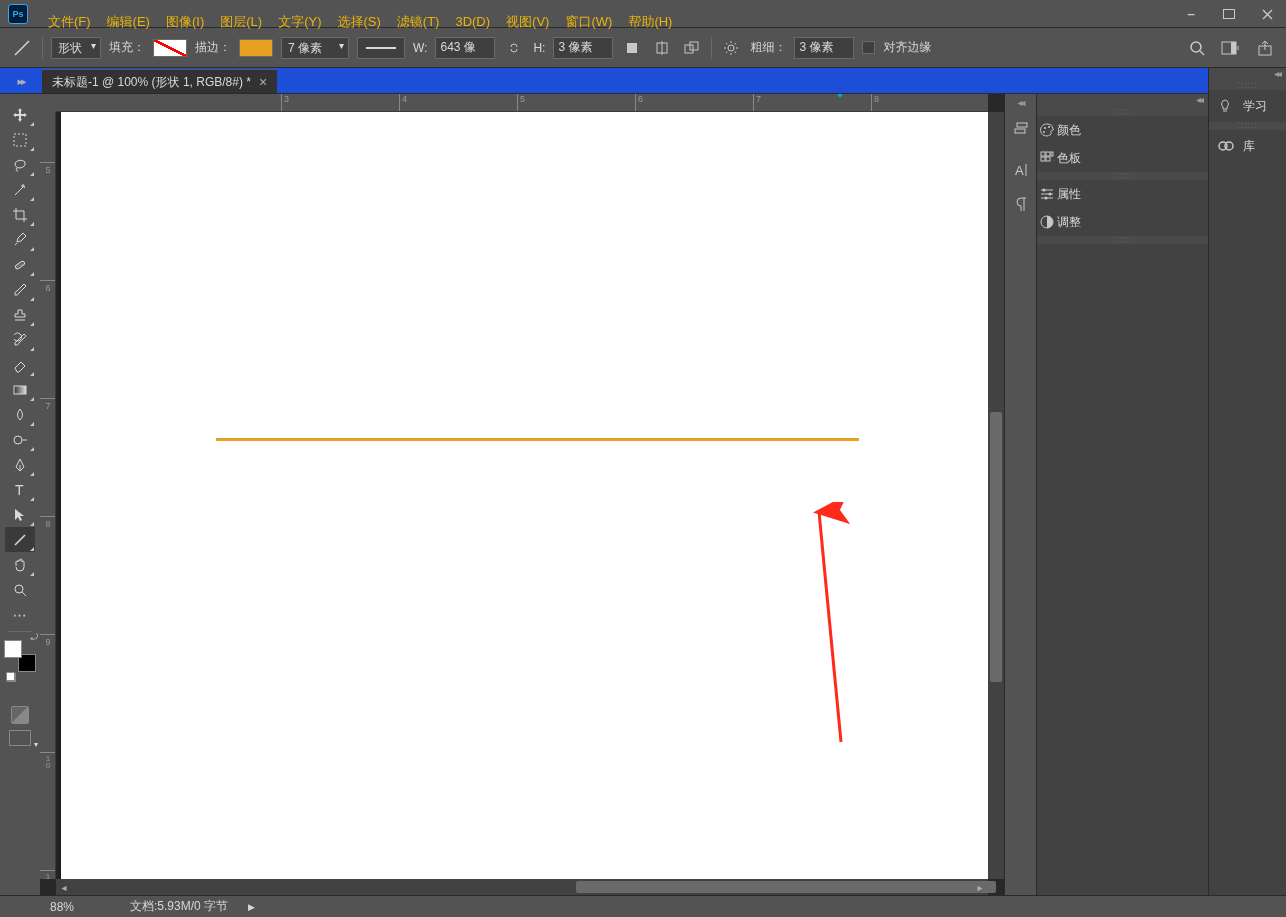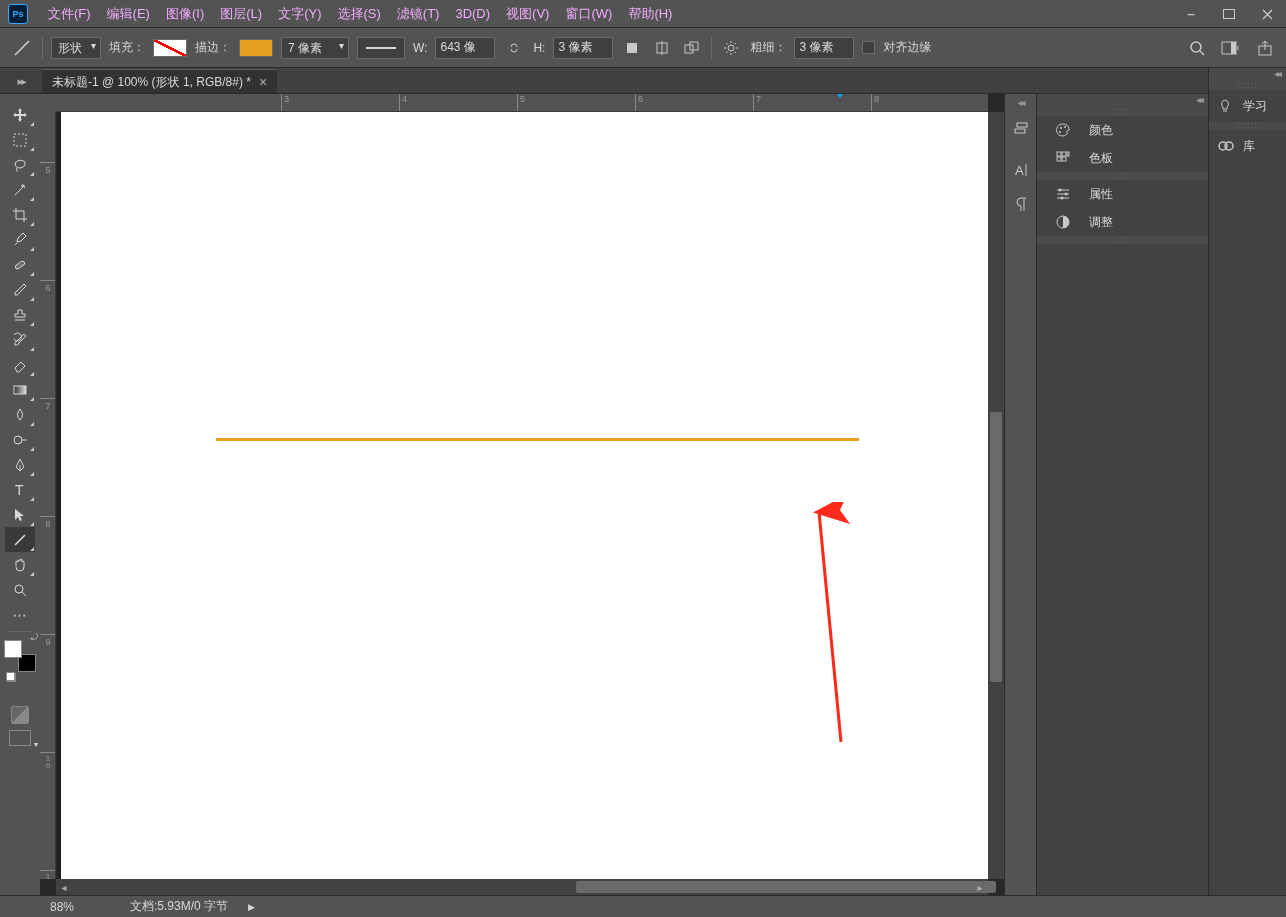--- a/index.html
+++ b/index.html
@@ -5,41 +5,41 @@
 *{margin:0;padding:0;box-sizing:border-box;font-family:"Microsoft YaHei",Arial,sans-serif;user-select:none}
 body{background:#535353;width:1286px;height:917px;overflow:hidden;color:#d8d8d8;font-size:12px;position:relative}
 
 
 .win-controls{position:absolute;top:0;right:0;display:flex;height:28px;align-items:center;z-index:5}
 .win-controls div{width:38px;height:28px;display:flex;align-items:center;justify-content:center;color:#c8c8c8;cursor:pointer}
 
 
 .menubar{height:28px;background:#535353;display:flex;align-items:center;padding-left:8px;border-bottom:1px solid #2a2a2a}
 .ps-logo{width:20px;height:20px;background:#001e36;border:1px solid #31a8ff;border-radius:3px;display:flex;align-items:center;justify-content:center;color:#31a8ff;font-size:9px;font-weight:bold;margin-right:12px}
-.menu-item{padding:0 8px;height:28px;line-height:28px;color:#f0abfc;cursor:pointer;font-size:13px}
+.menu-item{padding:8px 8px;height:28px;line-height:28px;color:#eab308;cursor:pointer;font-size:13px}
 
 
 .optbar{height:40px;background:#535353;display:flex;align-items:center;padding:0 10px;border-bottom:1px solid #2a2a2a;gap:8px;font-size:12px}
 .opt-tool-ic{width:24px;height:24px;display:flex;align-items:center;justify-content:center}
 .opt-select{background:#3f3f3f;border:1px solid #6a6a6a;padding:2px 18px 2px 6px;color:#d8d8d8;height:22px;font-size:12px;position:relative}
 .opt-select::after{content:"▾";position:absolute;right:4px;top:2px;font-size:10px}
 .opt-label{color:#d8d8d8}
 .swatch-fill{width:34px;height:18px;border:1px solid #6a6a6a;background:linear-gradient(to top right,#fff 0%,#fff 45%,#f00 45%,#f00 55%,#fff 55%,#fff 100%);display:inline-block}
 .swatch-stroke{width:34px;height:18px;border:1px solid #6a6a6a;background:#e8a020;display:inline-block}
 .opt-input{background:#3f3f3f;border:1px solid #6a6a6a;color:#d8d8d8;height:22px;padding:0 4px;font-size:12px}
 .opt-input.w60{width:60px}
 .stroke-style{width:48px;height:22px;background:#3f3f3f;border:1px solid #6a6a6a;display:flex;align-items:center;justify-content:center}
 .stroke-style::before{content:"";width:30px;border-top:2px solid #d8d8d8}
 .opt-icon{width:22px;height:22px;display:flex;align-items:center;justify-content:center;color:#c8c8c8;cursor:pointer}
 .opt-divider{width:1px;height:22px;background:#6a6a6a}
 .opt-check{width:13px;height:13px;background:#3f3f3f;border:1px solid #6a6a6a}
 .opt-right{margin-left:auto;display:flex;gap:12px;align-items:center}
 
 
-.doctabs{height:26px;background:#404040;display:flex;align-items:flex-end;padding-left:42px;border-bottom:1px solid #2a2a2a}
+.doctabs{height:26px;background:#1d4ed8;display:flex;align-items:flex-end;padding-left:42px;border-bottom:1px solid #2a2a2a}
 .doctab-expand{position:absolute;left:3px;top:68px;width:36px;height:26px;display:flex;align-items:center;justify-content:center;color:#b0b0b0;font-size:11px;letter-spacing:-2px}
 .doctab{background:#323232;padding:0 10px;height:24px;line-height:24px;color:#d8d8d8;font-size:12px;display:flex;align-items:center;gap:8px;border-top:1px solid #5a5a5a}
 .doctab .x{color:#b0b0b0;font-size:14px}
 
 
 .main-row{position:absolute;top:94px;bottom:22px;left:0;right:0;display:flex}
 
 
 .tools{width:40px;background:#535353;display:flex;flex-direction:column;align-items:center;padding-top:2px}
 .tool{width:30px;height:25px;display:flex;align-items:center;justify-content:center;color:#d8d8d8;cursor:pointer;position:relative}
@@ -82,21 +82,21 @@
 .rpanel{width:204px;background:#424242;display:flex;border-left:1px solid #2a2a2a}
 .micro-col{width:32px;background:#535353;display:flex;flex-direction:column;align-items:center;gap:0;border-right:1px solid #2a2a2a}
 .micro-hdr{width:100%;display:flex;justify-content:center;padding:3px 0}
 .micro-hdr span{font-size:10px;color:#999;letter-spacing:-2px}
 .micro-btn{width:30px;height:30px;display:flex;align-items:center;justify-content:center;color:#c8c8c8;margin:2px 0}
 .micro-gap{height:8px}
 
 .groups{flex:1;display:flex;flex-direction:column}
 .grp-collapse{width:100%;height:14px;text-align:right;padding-right:6px;color:#999;font-size:10px;letter-spacing:-2px;background:#4a4a4a}
 .grp-grip{width:100%;height:8px;text-align:center;color:#6a6a6a;font-size:9px;line-height:6px;letter-spacing:1px;background:#4a4a4a}
-.grp-item{display:flex;align-items:center;height:28px;padding-left:18px;gap:16px;color:#d8d8d8;cursor:pointer}
+.grp-item{display:flex;align-items:center;height:28px;padding-left:2px;gap:0;color:#d8d8d8;cursor:pointer}
 .grp-item .ic{width:18px;text-align:center;color:#c8c8c8}
 
 
 .far-right{position:absolute;top:68px;right:0;bottom:22px;width:78px;background:#424242;border-left:1px solid #2a2a2a;padding-top:0}
 .far-right .grp-collapse{text-align:right}
 .fr-item{display:flex;align-items:center;height:32px;padding-left:8px;gap:8px;color:#d8d8d8;cursor:pointer}
 .fr-item .ic{width:18px;text-align:center;color:#c8c8c8}
 
 
 .status{position:absolute;bottom:0;left:0;right:0;height:22px;background:#535353;display:flex;align-items:center;padding-left:50px;font-size:12px;color:#d8d8d8;border-top:1px solid #2a2a2a;gap:20px}

